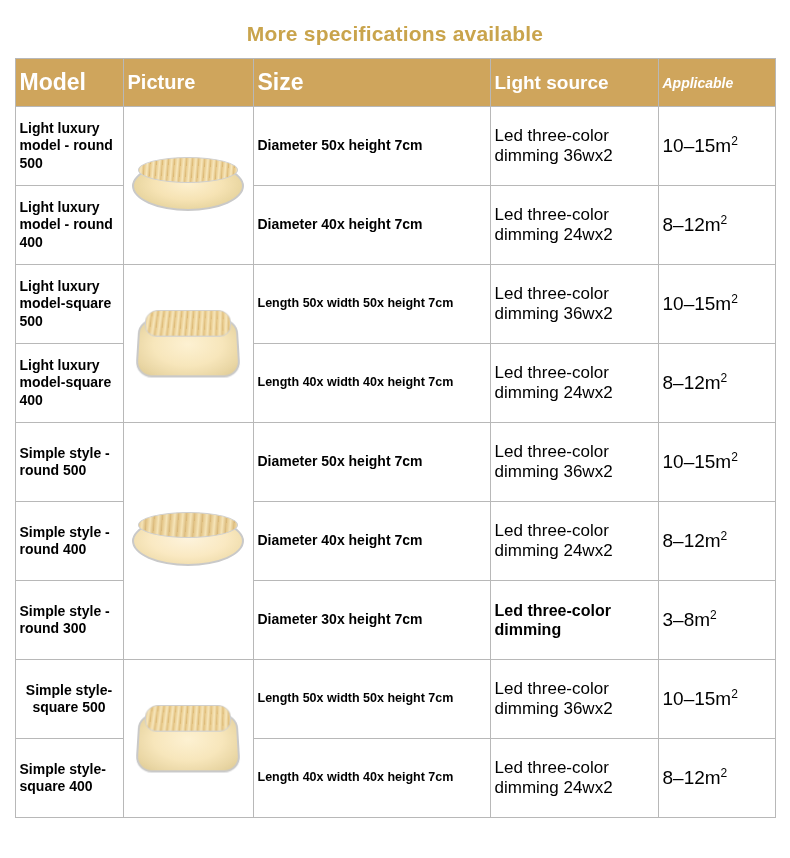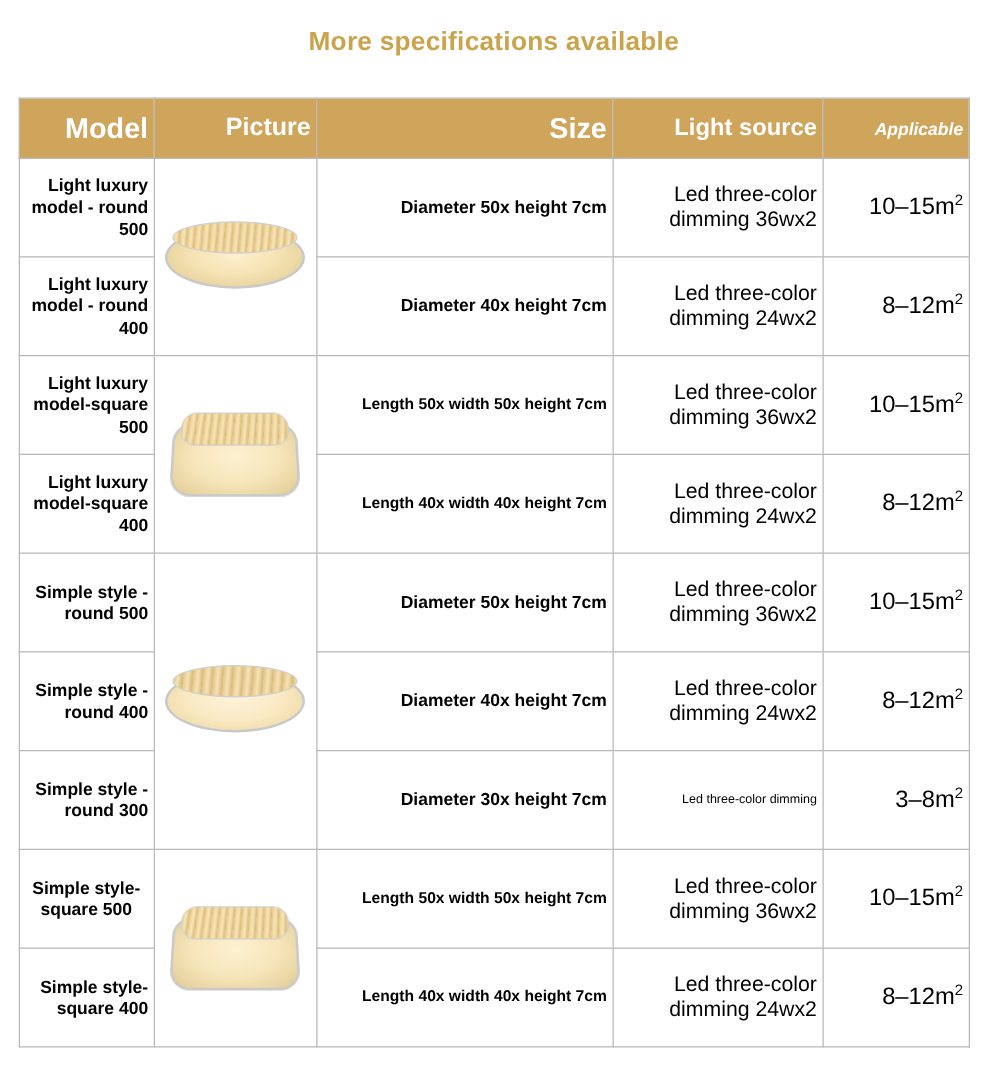--- a/index.html
+++ b/index.html
@@ -19,33 +19,33 @@
     width: 790px;
     height: 858px;
     position: relative;
   }
   .title {
     text-align: center;
     color: #c9a44c;
     font-size: 21px;
     font-weight: bold;
     padding-top: 22px;
-    padding-bottom: 32px;
+    padding-bottom: 12px;
     letter-spacing: 0.2px;
   }
   table.spec {
     border-collapse: collapse;
     width: 760px;
     margin: 0 auto;
     table-layout: fixed;
   }
   table.spec th, table.spec td {
     border: 1px solid #b8b8b8;
     vertical-align: middle;
-    text-align: right;
+    text-align: left;
     padding: 2px 4px;
     box-sizing: border-box;
   }
   thead th {
     background: #cfa košík;
   }
   thead th {
     background: #cfa55c;
     color: #ffffff;
     font-weight: bold;
@@ -78,21 +78,21 @@
     font-weight: bold;
     line-height: 1.25;
     padding: 4px 12px;
   }
   td.size.small { font-size: 12.5px; }
   td.light {
     font-size: 17px;
     font-weight: normal;
     line-height: 1.2;
   }
-  td.light.small { font-size: 10px; font-weight: normal; }
+  td.light.small { font-size: 16px; font-weight: bold; }
   td.applicable {
     font-size: 19px;
     line-height: 1.2;
   }
   td.applicable sup { font-size: 12px; vertical-align: super; }
   td.pic {
     padding: 0;
     position: relative;
   }
   .lamp-wrap {

